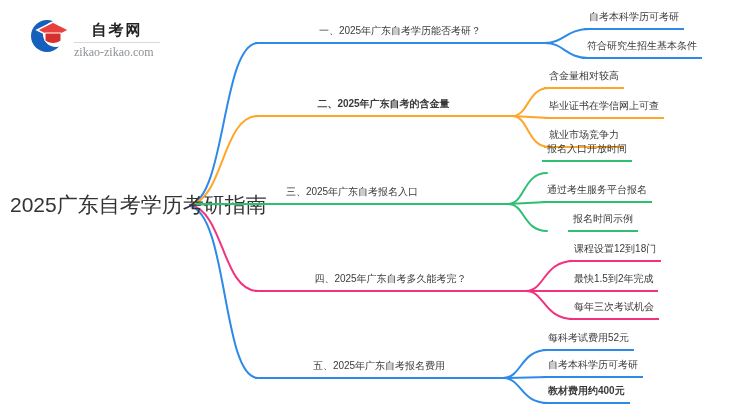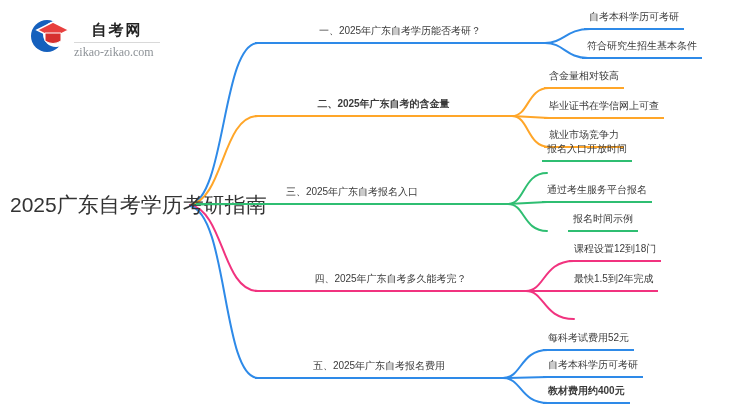--- a/index.html
+++ b/index.html
@@ -93,19 +93,20 @@
   <div class="node child-node" style="left: 544px; top: 124px; border-bottom-color: rgb(255, 166, 41);">就业市场竞争力</div>
 
   <div class="node main-node" style="left: 196px; top: 181px; width: 312px; border-bottom-color: rgb(47, 190, 114);">三、2025年广东自考报名入口</div>
   <div class="node child-node" style="left: 542px; top: 138px; border-bottom-color: rgb(47, 190, 114);">报名入口开放时间</div>
   <div class="node child-node" style="left: 542px; top: 179px; border-bottom-color: rgb(47, 190, 114);">通过考生服务平台报名</div>
   <div class="node child-node" style="left: 528px; top: 208px; border-bottom-color: rgb(47, 190, 114); margin-left: 40px;">报名时间示例</div>
 
   <div class="node main-node" style="left: 255px; top: 268px; width: 271px; border-bottom-color: rgb(241, 51, 127);">四、2025年广东自考多久能考完？</div>
   <div class="node child-node" style="left: 569px; top: 238px; border-bottom-color: rgb(241, 51, 127);">课程设置12到18门</div>
   <div class="node child-node" style="left: 569px; top: 268px; border-bottom-color: rgb(241, 51, 127);">最快1.5到2年完成</div>
+  <div class="node child-node" style="left: 569px; top: 296px; border-bottom-color: rgb(241, 51, 127);">每年三次考试机会</div>
 
   <div class="node main-node" style="left: 255px; top: 355px; width: 248px; border-bottom-color: rgb(46, 138, 232);">五、2025年广东自考报名费用</div>
   <div class="node child-node" style="left: 543px; top: 327px; border-bottom-color: rgb(46, 138, 232);">每科考试费用52元</div>
   <div class="node child-node" style="left: 543px; top: 354px; border-bottom-color: rgb(46, 138, 232);">自考本科学历可考研</div>
   <div class="node child-node" style="left: 543px; top: 380px; border-bottom-color: rgb(46, 138, 232); font-weight: bold;">教材费用约400元</div>
 
 </div>
 
 </body></html>

